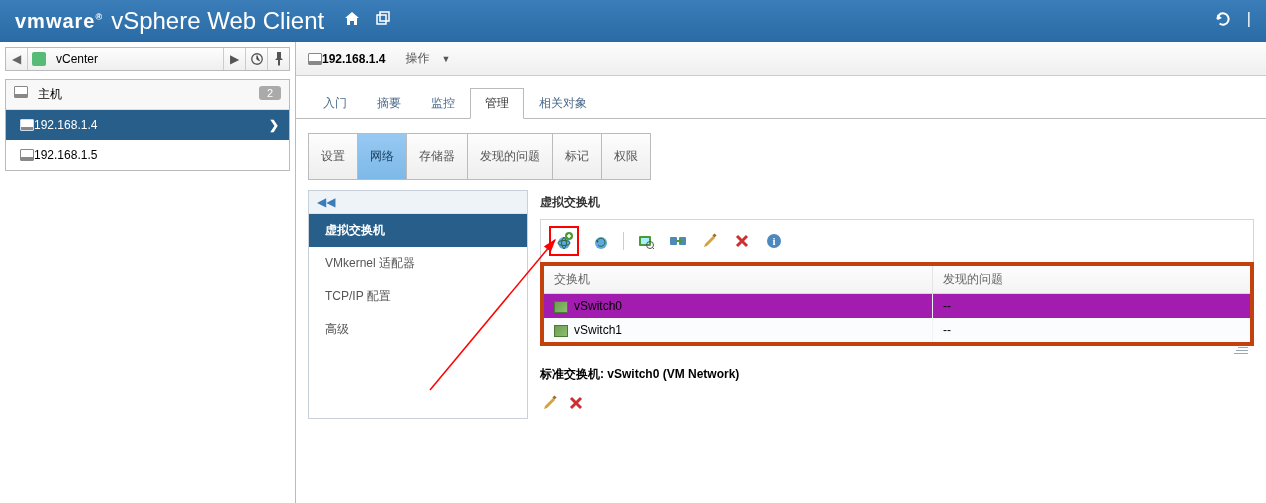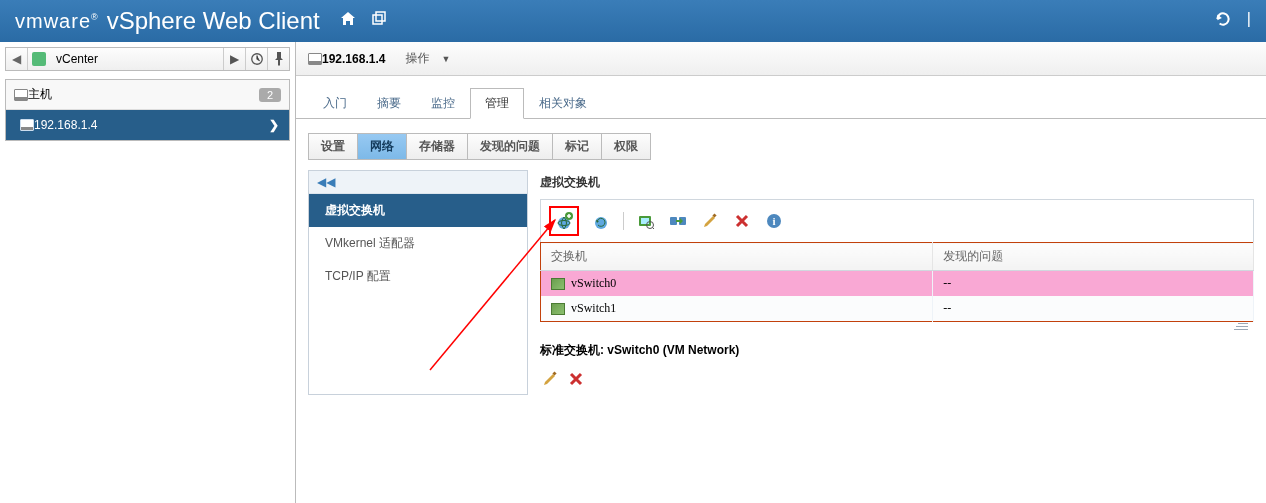--- a/index.html
+++ b/index.html
@@ -1,20 +1,20 @@
 <!DOCTYPE html>
 <html><head>
   <meta charset="utf-8">
   <style>
     * { box-sizing: border-box; margin: 0; padding: 0; }
     body { font-family: Arial, sans-serif; font-size: 12px; background: #f0f0f0; }
     
     
     .app-header { background: linear-gradient(to bottom, #3a7db8, #2a6ba5); height: 42px; display: flex; align-items: center; padding: 0 15px; color: white; }
-    .app-logo { font-size: 20px; font-weight: normal; letter-spacing: 1px; }
+    .app-logo { font-size: 20px; font-weight: bold; letter-spacing: 1px; }
     .app-logo .tm { font-size: 9px; vertical-align: super; }
     .app-title { font-size: 24px; margin-left: 8px; font-weight: normal; }
     .header-icons { margin-left: 20px; display: flex; gap: 15px; align-items: center; }
     .header-icons span { cursor: pointer; font-size: 16px; }
     .header-right { margin-left: auto; display: flex; gap: 15px; font-size: 16px; }
     .header-right span { cursor: pointer; }
     
     
     .main-container { display: flex; height: calc(100vh - 42px); }
     .left-panel { width: 296px; background: #fff; border-right: 1px solid #bbb; padding: 5px; }
@@ -23,63 +23,63 @@
     
     .breadcrumb-bar { display: flex; align-items: center; border: 1px solid #bbb; background: linear-gradient(to bottom, #fdfdfd, #efefef); height: 24px; margin-bottom: 8px; }
     .bc-back { width: 22px; display: flex; align-items: center; justify-content: center; border-right: 1px solid #ccc; height: 100%; color: #666; cursor: pointer; }
     .bc-icon { width: 22px; display: flex; align-items: center; justify-content: center; height: 100%; }
     .bc-text { flex: 1; padding: 0 6px; }
     .bc-right { display: flex; align-items: center; height: 100%; }
     .bc-right span { width: 22px; display: flex; align-items: center; justify-content: center; border-left: 1px solid #ccc; height: 100%; color: #555; cursor: pointer; }
     
     
     .nav-group { border: 1px solid #bbb; }
-    .nav-header { display: flex; align-items: center; padding: 6px 8px; background: #f8f8f8; border-bottom: 1px solid #ddd; }
+    .nav-header { display: flex; align-items: flex-start; padding: 6px 8px; background: #f8f8f8; border-bottom: 1px solid #ddd; gap: 10px; }
     .nav-header .badge { margin-left: auto; background: #aaa; color: white; border-radius: 3px; padding: 1px 8px; font-size: 11px; }
     .nav-item { display: flex; align-items: center; padding: 8px 10px 8px 14px; cursor: pointer; }
     .nav-item.selected { background: #275e8a; color: white; }
     .nav-item.selected .chevron { margin-left: auto; color: white; font-weight: bold; }
     
     
     .object-header { display: flex; align-items: center; padding: 8px 12px; background: linear-gradient(to bottom, #fdfdfd, #efefef); border-bottom: 1px solid #ccc; }
     .object-header .label { font-weight: bold; margin-right: 20px; }
     .actions-btn { color: #555; cursor: pointer; display: flex; align-items: center; gap: 12px; }
     
     
     .tab-row { display: flex; border-bottom: 1px solid #bbb; padding: 12px 12px 0 12px; gap: 0; }
     .tab { padding: 6px 14px; color: #4a6a8a; cursor: pointer; border: 1px solid transparent; border-bottom: none; position: relative; }
     .tab.selected { background: #fff; border: 1px solid #bbb; border-bottom: 1px solid #fff; margin-bottom: -1px; color: #333; }
     
     
     .subtab-row { display: flex; padding: 14px 12px 10px 12px; gap: 0; }
-    .subtab { padding: 4px 12px; border: 1px solid #bbb; background: linear-gradient(to bottom, #fdfdfd, #eee); cursor: pointer; color: #555; border-right: none; font-weight: bold; }
+    .subtab { padding: 14px 12px; border: 1px solid #bbb; background: linear-gradient(to bottom, #fdfdfd, #eee); cursor: pointer; color: #555; border-right: none; }
     .subtab:last-child { border-right: 1px solid #bbb; }
     .subtab.selected { background: linear-gradient(to bottom, #97c9f2, #7db9e8); color: #143b5c; }
     
     
     .content-row { display: flex; padding: 0 12px; gap: 12px; }
     .side-nav { width: 220px; border: 1px solid #c8d1db; background: #fff; }
     .side-nav-collapse { background: #eef3f8; padding: 4px 8px; color: #3a7db8; cursor: pointer; border-bottom: 1px solid #dde5ed; font-size: 12px; }
     .side-nav-item { padding: 8px 16px; cursor: pointer; color: #555; }
     .side-nav-item.selected { background: #275e8a; color: white; font-weight: bold; }
     
     .main-content { flex: 1; }
     .section-title { font-weight: bold; color: #333; padding: 4px 0 8px 0; }
     
     
     .toolbar { border: 1px solid #d0d7de; border-bottom: none; padding: 6px 8px; display: flex; align-items: center; gap: 12px; background: #fff; }
     .toolbar .tb-btn { width: 20px; height: 20px; display: flex; align-items: center; justify-content: center; cursor: pointer; }
     .toolbar .sep { width: 1px; height: 18px; background: #ccc; }
     .highlight-box { border: 2px solid red; padding: 3px; }
     
     
-    .vswitch-table { border: 1px solid #c2410c; width: 100%; border-collapse: collapse; font-family: Liberation Serif, serif; }
+    .vswitch-table { border: 4px solid #c2410c; width: 100%; border-collapse: collapse; }
     .vswitch-table th { background: linear-gradient(to bottom, #fdfdfd, #f3f3f3); border-bottom: 1px solid #d0d7de; border-right: 1px solid #e5e5e5; padding: 5px 10px; text-align: left; font-weight: normal; color: #666; }
     .vswitch-table td { padding: 5px 10px; border-right: 1px solid #eef3f8; }
-    .vswitch-table tr.selected { background: #f9a8d4; }
+    .vswitch-table tr.selected { background: #a21caf; }
     .vswitch-table tr:not(.selected):nth-child(even) td { background: #fbfcfd; }
     
     
     .resize-handle { height: 8px; display: flex; justify-content: flex-end; padding-right: 6px; color: #9aa8b6; }
     
     
     .detail-title { font-weight: bold; padding: 12px 0 8px 0; }
     .detail-toolbar { display: flex; gap: 10px; padding: 4px 2px; }
     .detail-toolbar span { cursor: pointer; font-size: 16px; }
     
@@ -152,20 +152,24 @@
       <div class="nav-header">
         <span class="host-icon"></span>
         <span>主机</span>
         <span class="badge">2</span>
       </div>
       <div class="nav-item selected">
         <span class="host-icon" style="border-color:#cde;"></span>
         <span>192.168.1.4</span>
         <span class="chevron">❯</span>
       </div>
+      <div class="nav-item">
+        <span class="host-icon"></span>
+        <span>192.168.1.5</span>
+      </div>
     </div>
   </div>
 
   <div class="right-panel">
     <div class="object-header">
       <span class="host-icon"></span>
       <span class="label">192.168.1.4</span>
       <span class="actions-btn">
         <span>操作</span>
         <span style="font-size:9px;">▼</span>
@@ -188,20 +192,21 @@
       <div class="subtab">标记</div>
       <div class="subtab">权限</div>
     </div>
 
     <div class="content-row">
       <div class="side-nav">
         <div class="side-nav-collapse">◀◀</div>
         <div class="side-nav-item selected">虚拟交换机</div>
         <div class="side-nav-item">VMkernel 适配器</div>
         <div class="side-nav-item">TCP/IP 配置</div>
+        <div class="side-nav-item">高级</div>
       </div>
 
       <div class="main-content" style="position:relative;">
         <div class="section-title">虚拟交换机</div>
 
         <div class="toolbar">
           <span class="highlight-box">
             <span class="tb-btn">
               <svg width="18" height="18" viewBox="0 0 18 18">
                   <circle cx="9" cy="11" r="6" fill="#5fa8e0"></circle>

